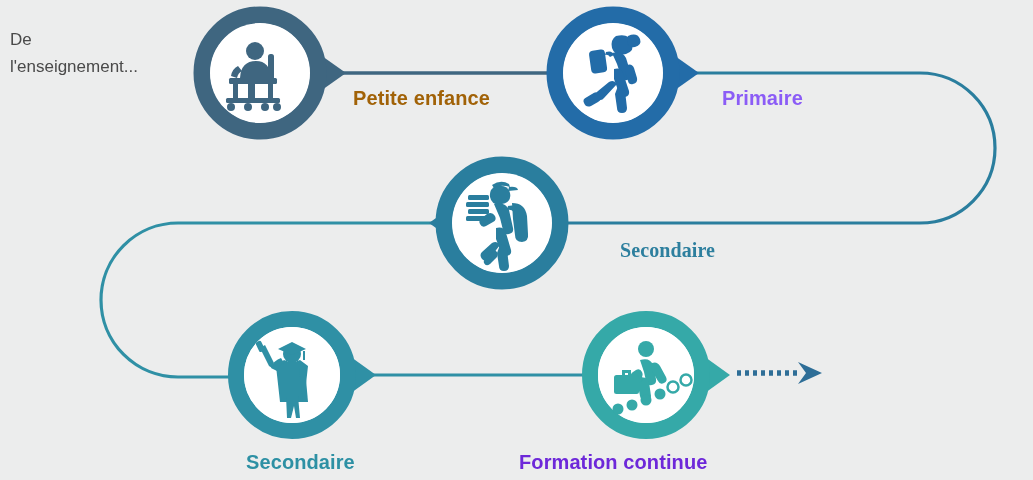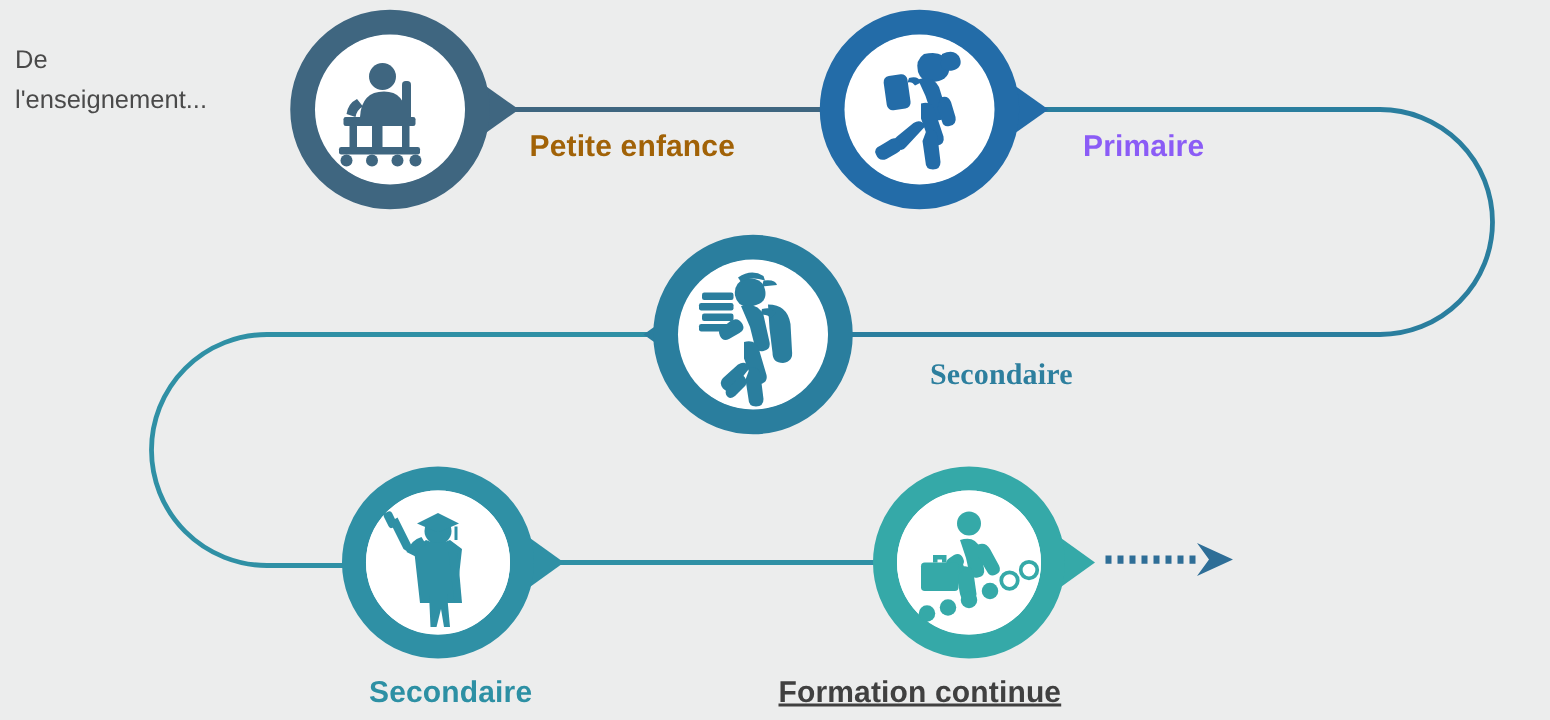--- a/index.html
+++ b/index.html
@@ -28,21 +28,21 @@
 
   .stage-label{
     font-weight:bold;
     font-size:20px;
     letter-spacing:.1px;
   }
   .lbl-petite{left:353px; top:87px; color:#a16207;}
   .lbl-primaire{left:722px; top:87px; color:#8b5cf6;}
   .lbl-secondaire{left:620px; top:239px; color:#2d7f9e;font-family:Liberation Serif, serif;}
   .lbl-tertiaire{left:246px; top:451px; color:#2d90a4;}
-  .lbl-formation{left:519px; top:451px; color:#404040;text-decoration:underline;}
+  .lbl-formation{left:519px; top:451px; color:#6d28d9;}
 </style>
 </head>
 <body>
 
 <div id="stage">
 
   <svg class="flow" viewBox="0 0 1033 480">
 
     <g>
 

